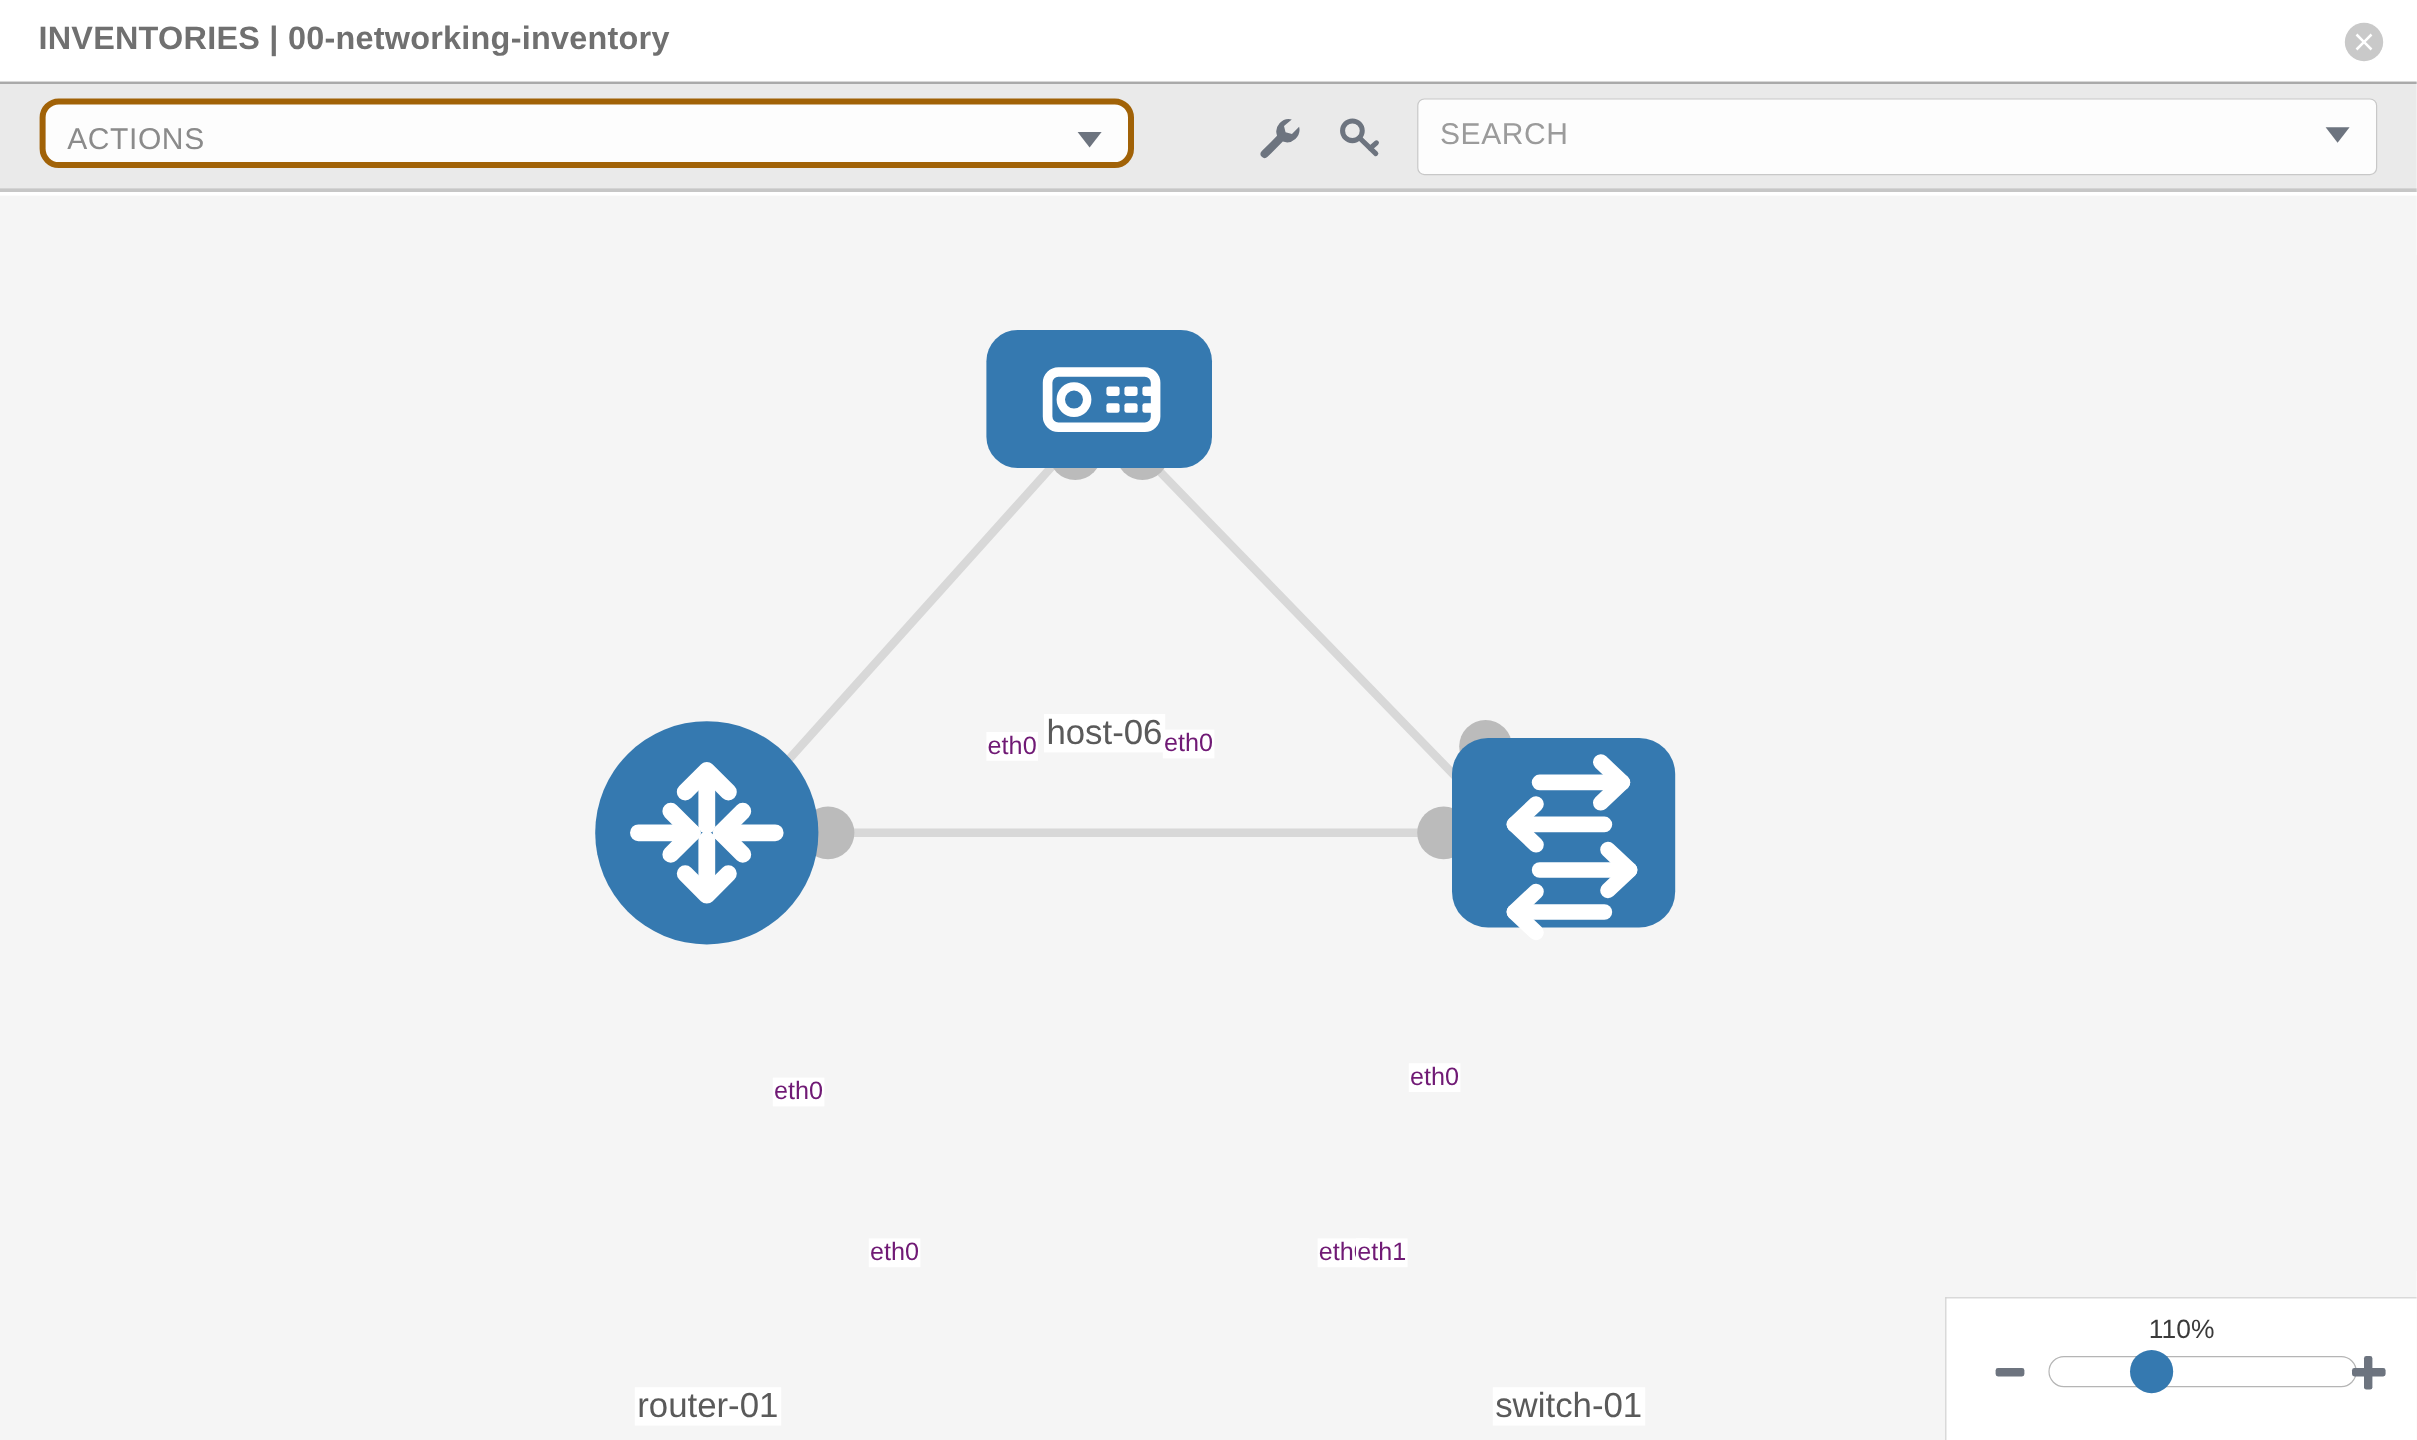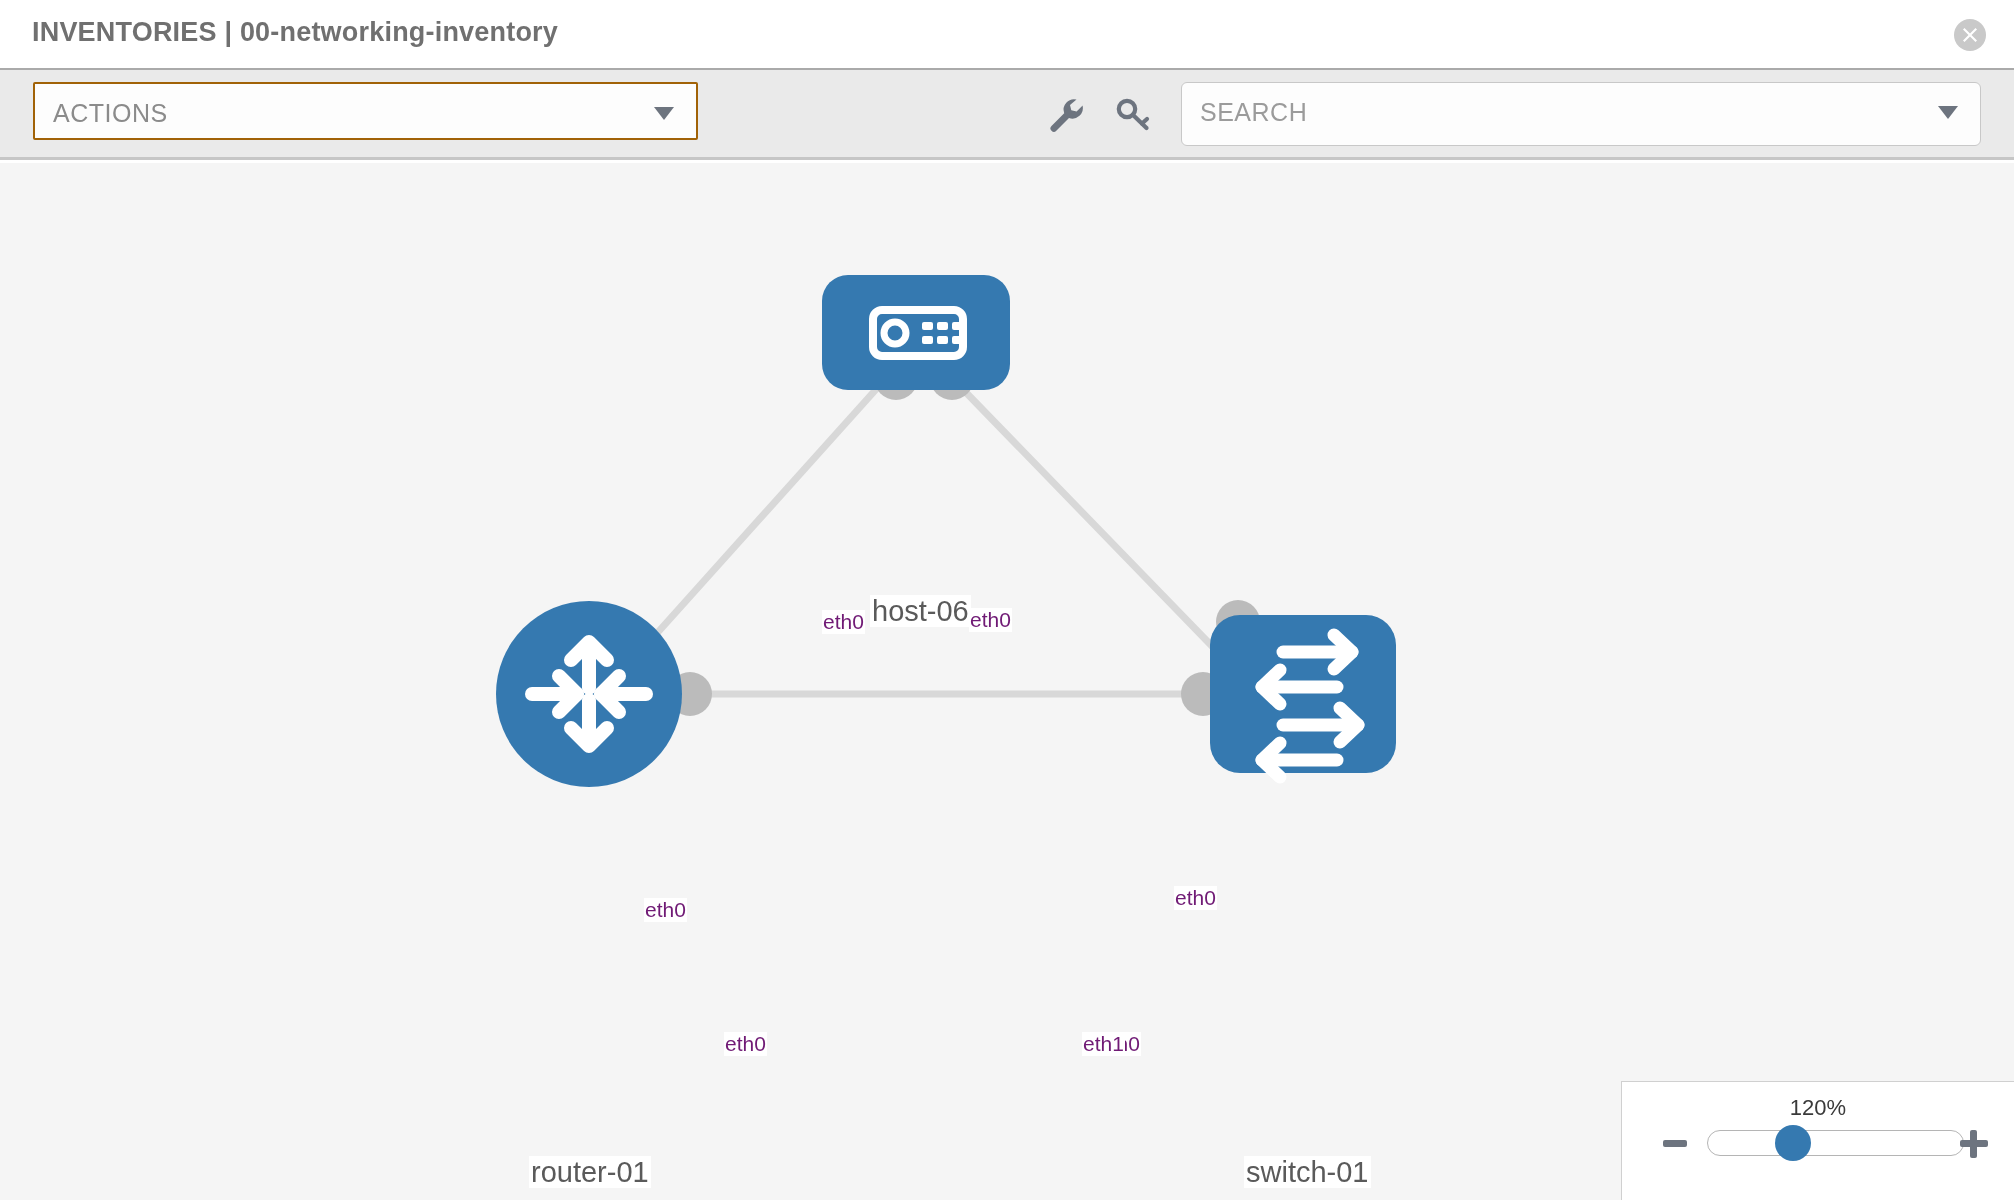--- a/index.html
+++ b/index.html
@@ -30,22 +30,22 @@
   .close-btn svg { display:block; }
 
   
   .toolbar {
     position: absolute; left: 0; top: 68px; width: 2014px; height: 92px;
     background: #eaeaea;
     border-top: 2px solid #aaaaaa;
     border-bottom: 3px solid #c6c6c6;
   }
   .actions-select {
-    position: absolute; left: 33px; top: 12px; width: 665px; height: 58px;
-    background: #fdfdfd; border: 2px solid #a16207; border-radius: 2px;
+    position: absolute; left: 33px; top: 12px; width: 912px; height: 58px;
+    background: #fdfdfd; border: 5px solid #a16207; border-radius: 16px;
   }
   .actions-select .label {
     position: absolute; left: 18px; top: 15px;
     font-size: 25px; color: #8b8b8b; letter-spacing: .5px;
   }
   .caret {
     position: absolute; right: 22px; top: 23px;
     width: 0; height: 0;
     border-left: 10px solid transparent;
     border-right: 10px solid transparent;
@@ -233,24 +233,24 @@
     <div class="node-label" style="left:870px;  top:432px;">host-06</div>
     <div class="node-label" style="left:529px;  top:993px;">router-01</div>
     <div class="node-label" style="left:1244px; top:993px;">switch-01</div>
 
     <div class="iface-label" style="left:822px;  top:447px;">eth0</div>
     <div class="iface-label" style="left:969px;  top:445px;">eth0</div>
     <div class="iface-label" style="left:644px;  top:735px;">eth0</div>
     <div class="iface-label" style="left:1174px; top:723px;">eth0</div>
     <div class="iface-label" style="left:724px;  top:869px;">eth0</div>
     <div class="iface-label" style="left:1098px; top:869px;">eth0</div>
-    <div class="iface-label" style="left:1082px; top:869px;">eth1</div>
+    <div class="iface-label" style="left:1130px; top:869px;">eth1</div>
   </div>
 
   <div class="zoom-panel">
-    <div class="zoom-pct">120%</div>
+    <div class="zoom-pct">110%</div>
     <div class="zoom-minus"></div>
     <div class="zoom-track"></div>
     <div class="zoom-handle"></div>
     <div class="zoom-plus"></div>
   </div>
 
 </div>
 
 </body></html>

